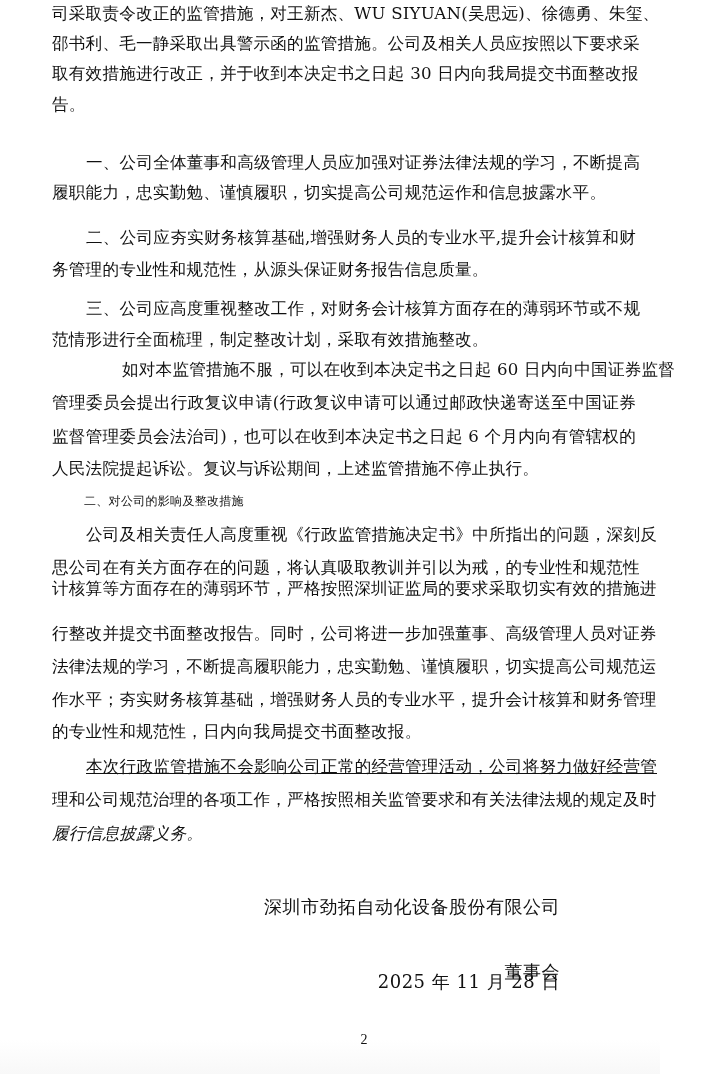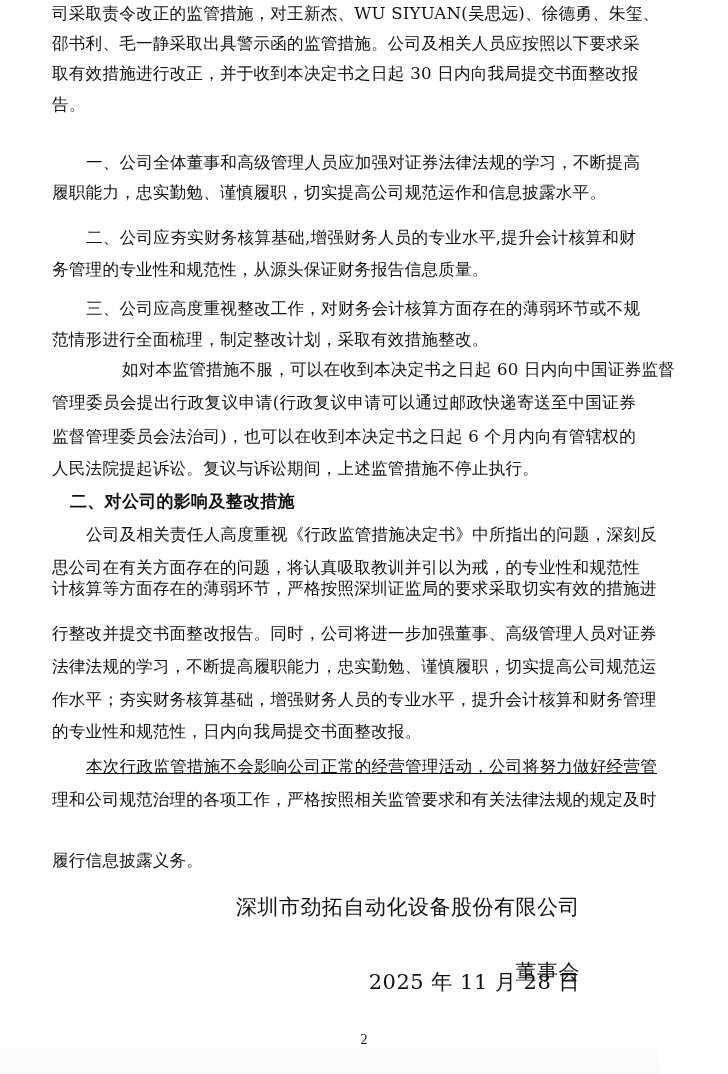--- a/index.html
+++ b/index.html
@@ -35,31 +35,31 @@
     }
     .line.last {
       text-align-last: left;
     }
     .line.indent {
       left: 86px;
       width: 550px;
     }
     .heading {
       position: absolute;
-      left: 70px;
-      font-size: 17px;
+      left: 84px;
+      font-size: 12px;
       line-height: 20px;
-      font-weight: bold;
+      font-weight: normal;
       white-space: nowrap;
       letter-spacing: 0.3px;
     }
     .sig {
       position: absolute;
-      right: 80px;
-      font-size: 21px;
+      right: 100px;
+      font-size: 18px;
       line-height: 20px;
       white-space: nowrap;
       letter-spacing: 0.5px;
     }
     .page-num {
       position: absolute;
       left: 0;
       width: 728px;
       top: 1031px;
       text-align: center;
@@ -110,21 +110,21 @@
     <div class="line" style="top:579px;">计核算等方面存在的薄弱环节，严格按照深圳证监局的要求采取切实有效的措施进</div>
     <div class="line" style="top:624px;">行整改并提交书面整改报告。同时，公司将进一步加强董事、高级管理人员对证券</div>
     <div class="line" style="top:657px;">法律法规的学习，不断提高履职能力，忠实勤勉、谨慎履职，切实提高公司规范运</div>
     <div class="line" style="top:690px;">作水平；夯实财务核算基础，增强财务人员的专业水平，提升会计核算和财务管理</div>
     <div class="line last" style="top:722px;">的专业性和规范性，日内向我局提交书面整改报。</div>
   </div>
 
   <div>
     <div class="line indent" style="top:757px;text-decoration:underline;">本次行政监管措施不会影响公司正常的经营管理活动，公司将努力做好经营管</div>
     <div class="line" style="top:790px;">理和公司规范治理的各项工作，严格按照相关监管要求和有关法律法规的规定及时</div>
-    <div class="line last" style="top:851px;">履行信息披露义务。</div>
+    <div class="line last" style="top:824px;font-style:italic;">履行信息披露义务。</div>
   </div>
 
 
   <div>
     <div class="sig" style="top:897px;">深圳市劲拓自动化设备股份有限公司</div>
     <div class="sig" style="top:934px;margin-top:28px;">董事会</div>
     <div class="sig" style="top:972px;">2025 年 11 月 28 日</div>
   </div>
 
   <div class="page-num">2</div>

